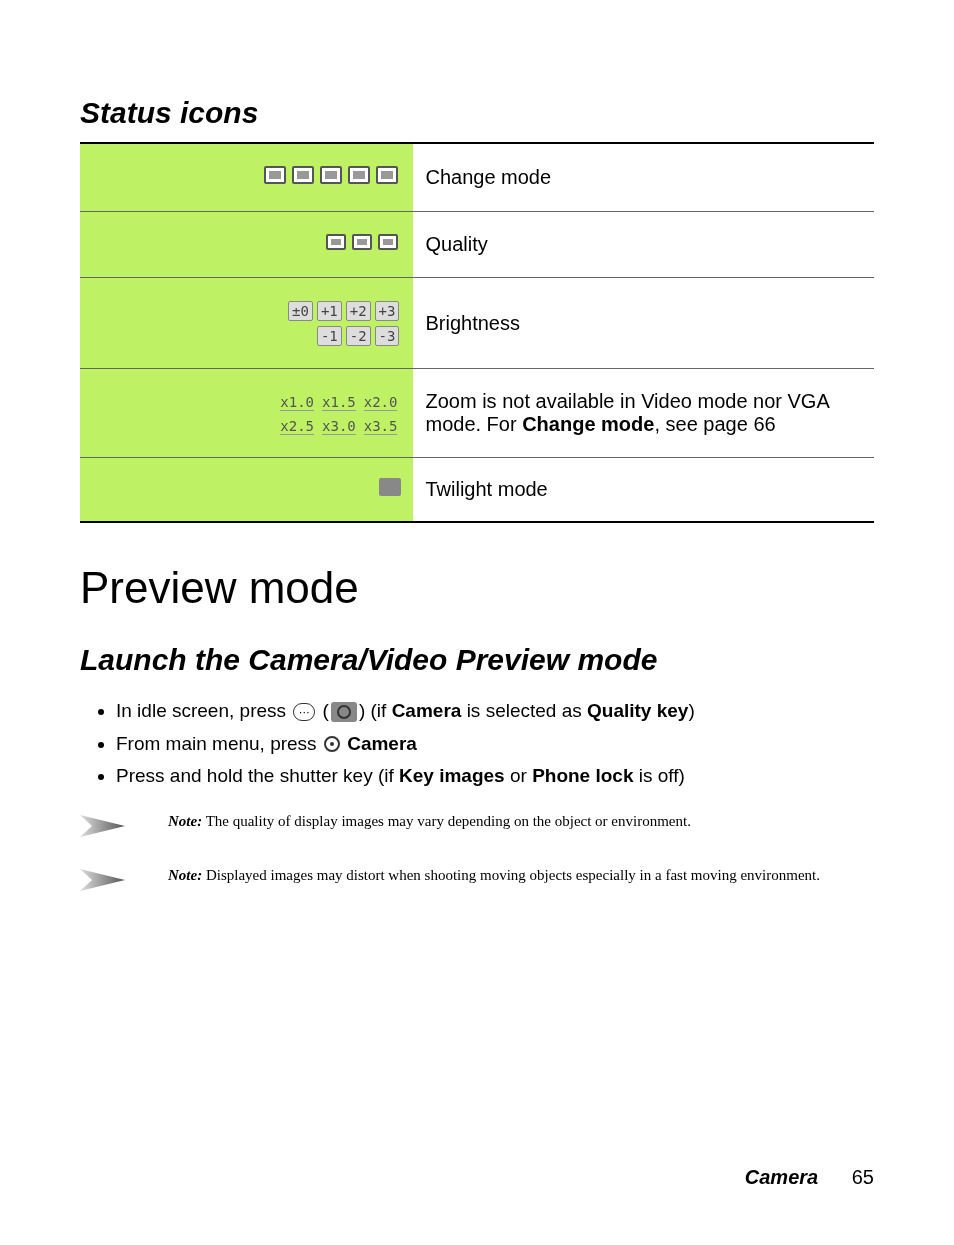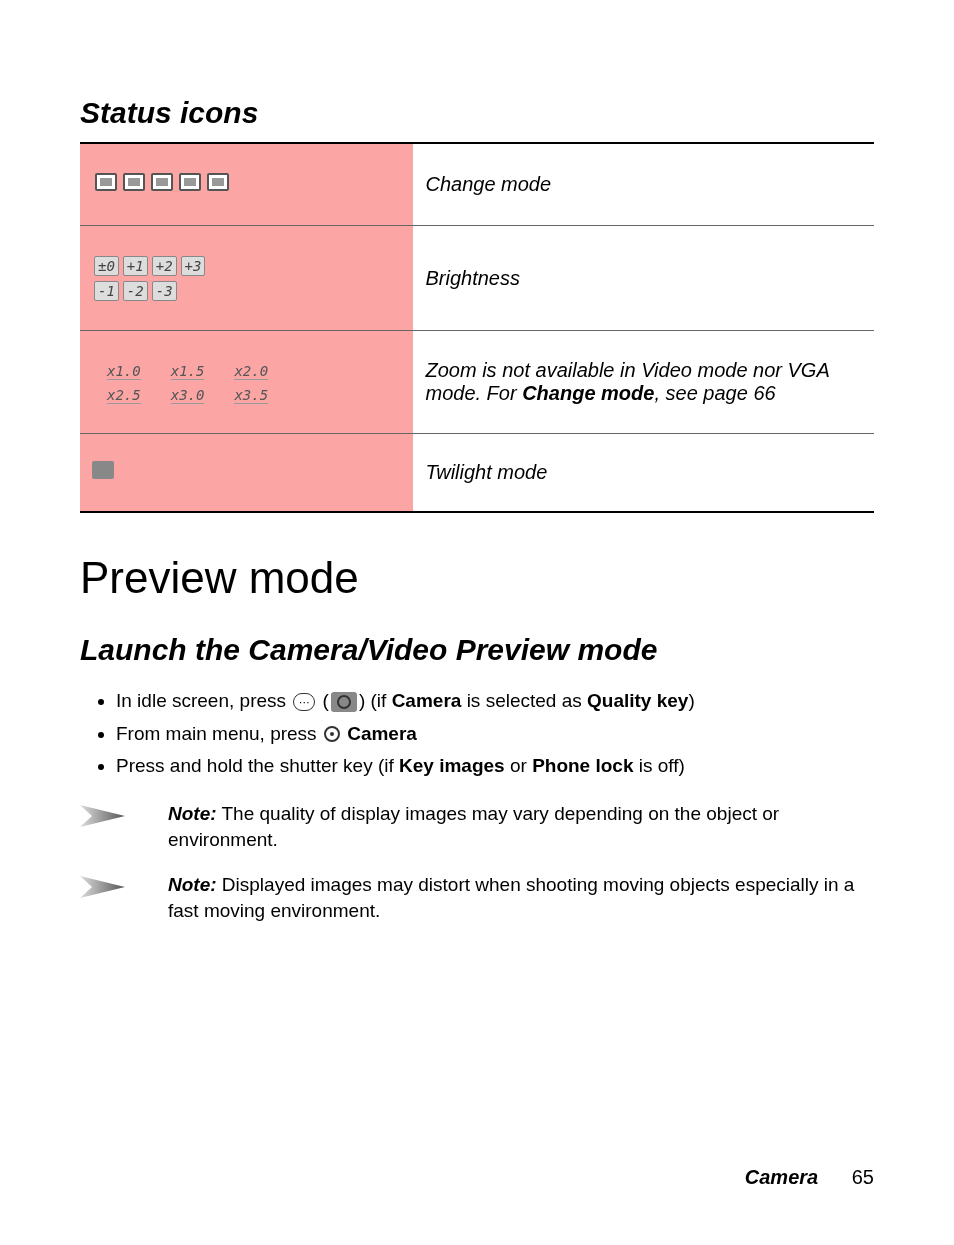--- a/index.html
+++ b/index.html
@@ -21,29 +21,28 @@
     font-family: Arial, sans-serif;
   }
   .hr-top { border: none; border-top: 2px solid #000; margin: 0 0 0 0; }
   table.icon-table {
     width: 100%;
     border-collapse: collapse;
   }
   table.icon-table tr { }
   table.icon-table td {
     border-bottom: 1px solid #666;
-    padding: 27px 12px;
+    padding: 20px 12px;
     vertical-align: middle;
     font-size: 20px;
-    font-style: italic;
   }
   table.icon-table td.icons-cell {
     width: 42%;
-    background: #fca5a5;
-    text-align: left;
+    background: #bef264;
+    text-align: right;
   }
   table.icon-table tr:last-child td { border-bottom: 2px solid #000; }
   .icon-box {
     display: inline-block;
     width: 22px; height: 18px;
     border: 2px solid #555;
     margin: 2px 3px;
     position: relative;
     background: #fff;
     border-radius: 2px;
@@ -72,21 +71,21 @@
     padding: 1px 3px;
     margin: 2px 2px;
     color:#444;
     border-radius:2px;
   }
   .zoom-ico {
     display:inline-block;
     font-family: monospace;
     font-size: 14px;
     color:#555;
-    margin: 2px 15px;
+    margin: 2px 4px;
     border-bottom:1px solid #999;
   }
   .twilight-ico {
     display:inline-block;
     width:22px;height:18px;
     background:#888;
     border-radius:2px;
     position:relative;
   }
   .h-preview {
@@ -149,23 +148,24 @@
     align-items:flex-start;
     margin: 18px 0 10px 0;
   }
   .note-arrow {
     flex:0 0 70px;
     height:36px;
     padding-right:28px;
   }
   .note-arrow svg { display:block; }
   .note-text {
-    font-size: 19px;
+    font-size: 15px;
     line-height: 1.4;
     padding-top: 0;
+    font-family: Liberation Serif, serif;
   }
   .footer {
     position: absolute;
     bottom: 56px;
     right: 80px;
     font-size: 20px;
   }
   .footer .chapter { font-weight: bold; font-style: italic; margin-right: 28px; }
 </style>
 </head>
@@ -174,20 +174,26 @@
 <h2 class="h-status">Status icons</h2>
 <hr class="hr-top">
 
 <table class="icon-table">
   <tbody id="table-body">
       <tr>
         <td class="icons-cell">
           <div><span class="icon-box"></span><span class="icon-box"></span><span class="icon-box"></span><span class="icon-box"></span><span class="icon-box"></span></div>
         </td>
         <td>Change mode</td>
+      </tr>
+      <tr>
+        <td class="icons-cell">
+          <div><span class="icon-box small"></span><span class="icon-box small"></span><span class="icon-box small"></span></div>
+        </td>
+        <td>Quality</td>
       </tr>
       <tr>
         <td class="icons-cell">
           <div><span class="bright-ico">±0</span><span class="bright-ico">+1</span><span class="bright-ico">+2</span><span class="bright-ico">+3</span><br><span class="bright-ico">-1</span><span class="bright-ico">-2</span><span class="bright-ico">-3</span></div>
         </td>
         <td>Brightness</td>
       </tr>
       <tr>
         <td class="icons-cell">
           <div><span class="zoom-ico">x1.0</span><span class="zoom-ico">x1.5</span><span class="zoom-ico">x2.0</span><br><span class="zoom-ico">x2.5</span><span class="zoom-ico">x3.0</span><span class="zoom-ico">x3.5</span></div>

